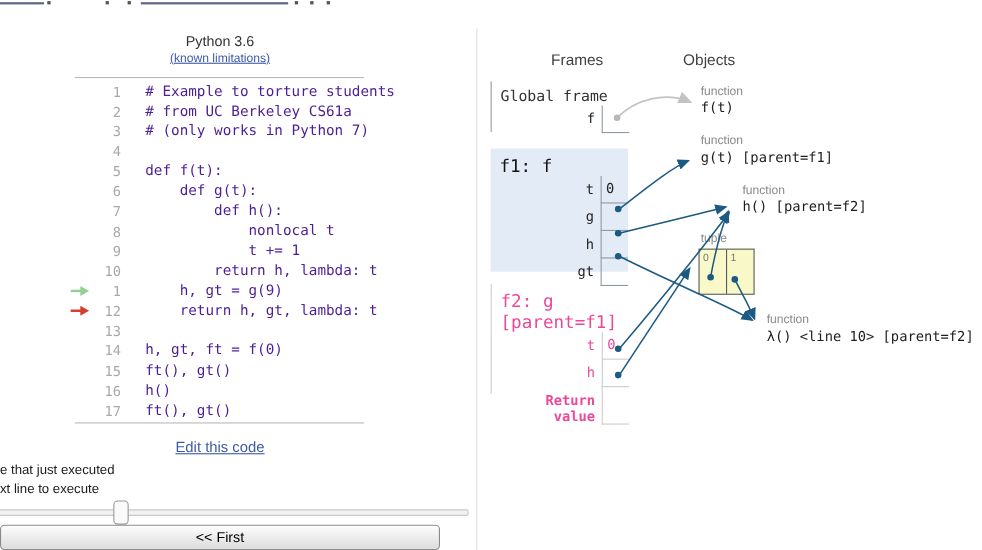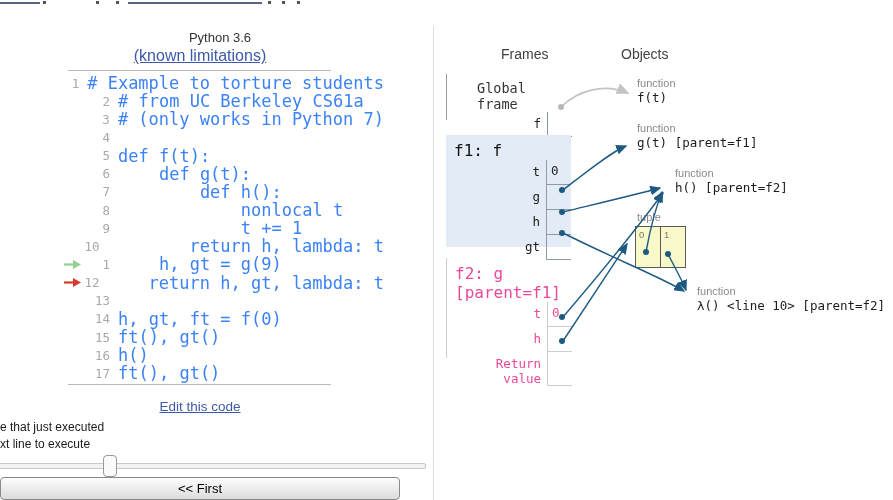--- a/index.html
+++ b/index.html
@@ -11,29 +11,29 @@
   .mono{font-family:"DejaVu Sans Mono","Liberation Mono",monospace;}
 
   
   .top-frag{position:absolute;background:#5a6583;height:2px;top:2px;}
   .top-dot{position:absolute;background:#555;width:3px;height:3px;top:1px;}
 
   
   #left-pane{position:absolute;left:0;top:0;width:433px;height:500px;}
   #pane-divider{position:absolute;left:433px;top:26px;bottom:0;width:1px;background:#ddd;}
   #py-version{position:absolute;left:0;top:30px;width:400px;text-align:center;
-              font-size:13px;color:#333;margin-left:20px;}
-  #limits-link{position:absolute;left:0;top:47px;width:400px;text-align:center;font-size:16px;}
+              font-size:13px;color:#333;}
+  #limits-link{position:absolute;left:0;top:47px;width:400px;text-align:center;font-size:11px;}
   a.link{color:var(--link-blue);text-decoration:underline;cursor:pointer;}
   .code-hr{position:absolute;left:68px;width:263px;height:1px;background:#b9b9b9;}
   #code-rows{position:absolute;left:64px;top:74px;width:320px;}
   .code-row{display:flex;align-items:center;height:18.15px;}
   .code-row .gutter{width:24px;display:flex;align-items:center;}
   .code-row .lnum{width:22px;text-align:right;font-size:12.5px;color:#a9a9a9;}
-  .code-row .ctext{margin-left:8px;font-size:17px;color:#3b82f6;white-space:pre;}
+  .code-row .ctext{margin-left:22px;font-size:13px;color:#4c1d95;white-space:pre;}
   #edit-link{position:absolute;left:0;top:399px;width:400px;text-align:center;font-size:13.5px;}
   .legend-row{position:absolute;left:0;font-size:12px;color:#1a1a1a;}
   #slider-track{position:absolute;left:-26px;top:463px;width:450px;height:4px;
                 background:#f2f2f2;border:1px solid #c9c9c9;border-radius:2px;}
   #slider-handle{position:absolute;top:455px;width:12px;height:20px;background:#fafafa;
                  border:1px solid #999;border-radius:4px;cursor:pointer;}
   #nav-buttons{position:absolute;left:0;top:477px;width:400px;display:flex;
                justify-content:center;gap:13px;flex-direction:column;}
   .nav-btn{font-family:"Liberation Sans",sans-serif;font-size:13px;color:#000;
            background:linear-gradient(#fdfdfd,#dcdcdc);border:1px solid #8a8a8a;
@@ -42,21 +42,21 @@
 
   
   .col-header{position:absolute;top:46px;font-size:14px;color:#414141;}
   .frame{position:absolute;left:446px;width:125px;}
   .frame-label{font-size:16px;padding:6px 0 0 8px;}
   .var-row{display:flex;justify-content:flex-end;align-items:stretch;}
   .var-name{font-size:12.5px;text-align:right;width:92px;padding:4px 6px 0 0;}
   .var-cell{width:20px;border-left:1px solid #8d9aa5;border-bottom:1px solid #8d9aa5;
             font-size:12.5px;padding:3px 0 0 4px;}
   #global-frame{top:74px;height:46px;border-left:1px solid #999;}
-  #global-frame .frame-label{font-size:13.5px;color:#333;padding-left:8px;margin-left:22px;}
+  #global-frame .frame-label{font-size:13.5px;color:#333;padding-left:8px;}
   #f1-frame{top:135px;height:112px;background:var(--frame-highlight);}
   #f1-frame .frame-label{color:#111;}
   #f2-frame{top:258px;height:100px;border-left:1px solid #ccc;color:#ec4899;}
   #f2-frame .var-cell{border-color:#ccc;}
   .obj{position:absolute;}
   .obj .type-label{font-size:11px;color:#8a8a8a;line-height:13px;}
   .obj .obj-value{font-size:12.5px;color:#1c1c1c;line-height:15px;}
   #tuple-label{position:absolute;left:637px;top:211px;font-size:11px;color:#8a8a8a;}
   #tuple-box{position:absolute;left:635px;top:226px;display:flex;border:1px solid #5a5a5a;
              background:var(--tuple-fill);}
@@ -249,21 +249,21 @@
     <div class="vars">
         <div class="var-row">
           <div class="var-name mono">t</div>
           <div class="var-cell mono" style="height: 21px;">0</div>
         </div>
         <div class="var-row">
           <div class="var-name mono">h</div>
           <div class="var-cell mono" style="height: 21px;"></div>
         </div>
         <div class="var-row">
-          <div class="var-name mono" style="width: 60px;">Return value</div>
+          <div class="var-name mono" style="width: 60px; font-weight: bold;">Return value</div>
           <div class="var-cell mono" style="height: 30px;"></div>
         </div>
       </div>
   </div>
 
   <div class="obj" style="left:637px;top:77px">
     <div class="type-label">function</div>
     <div class="obj-value mono">f(t)</div>
   </div>
   <div class="obj" style="left:637px;top:122px">

